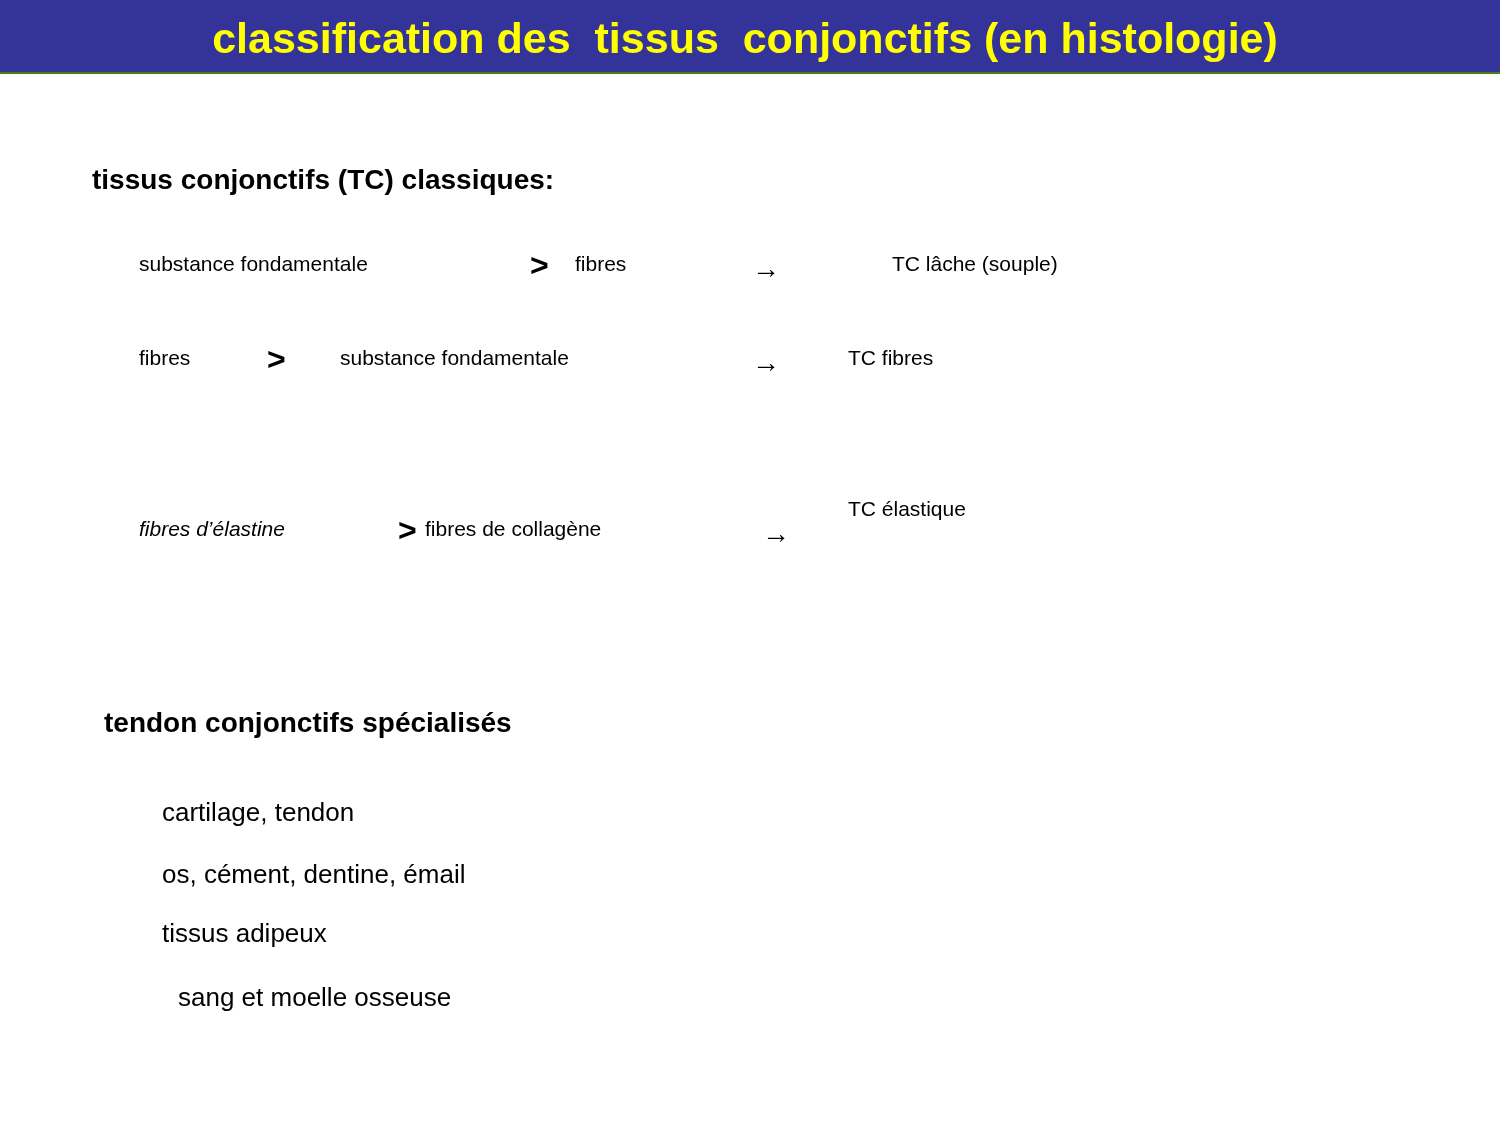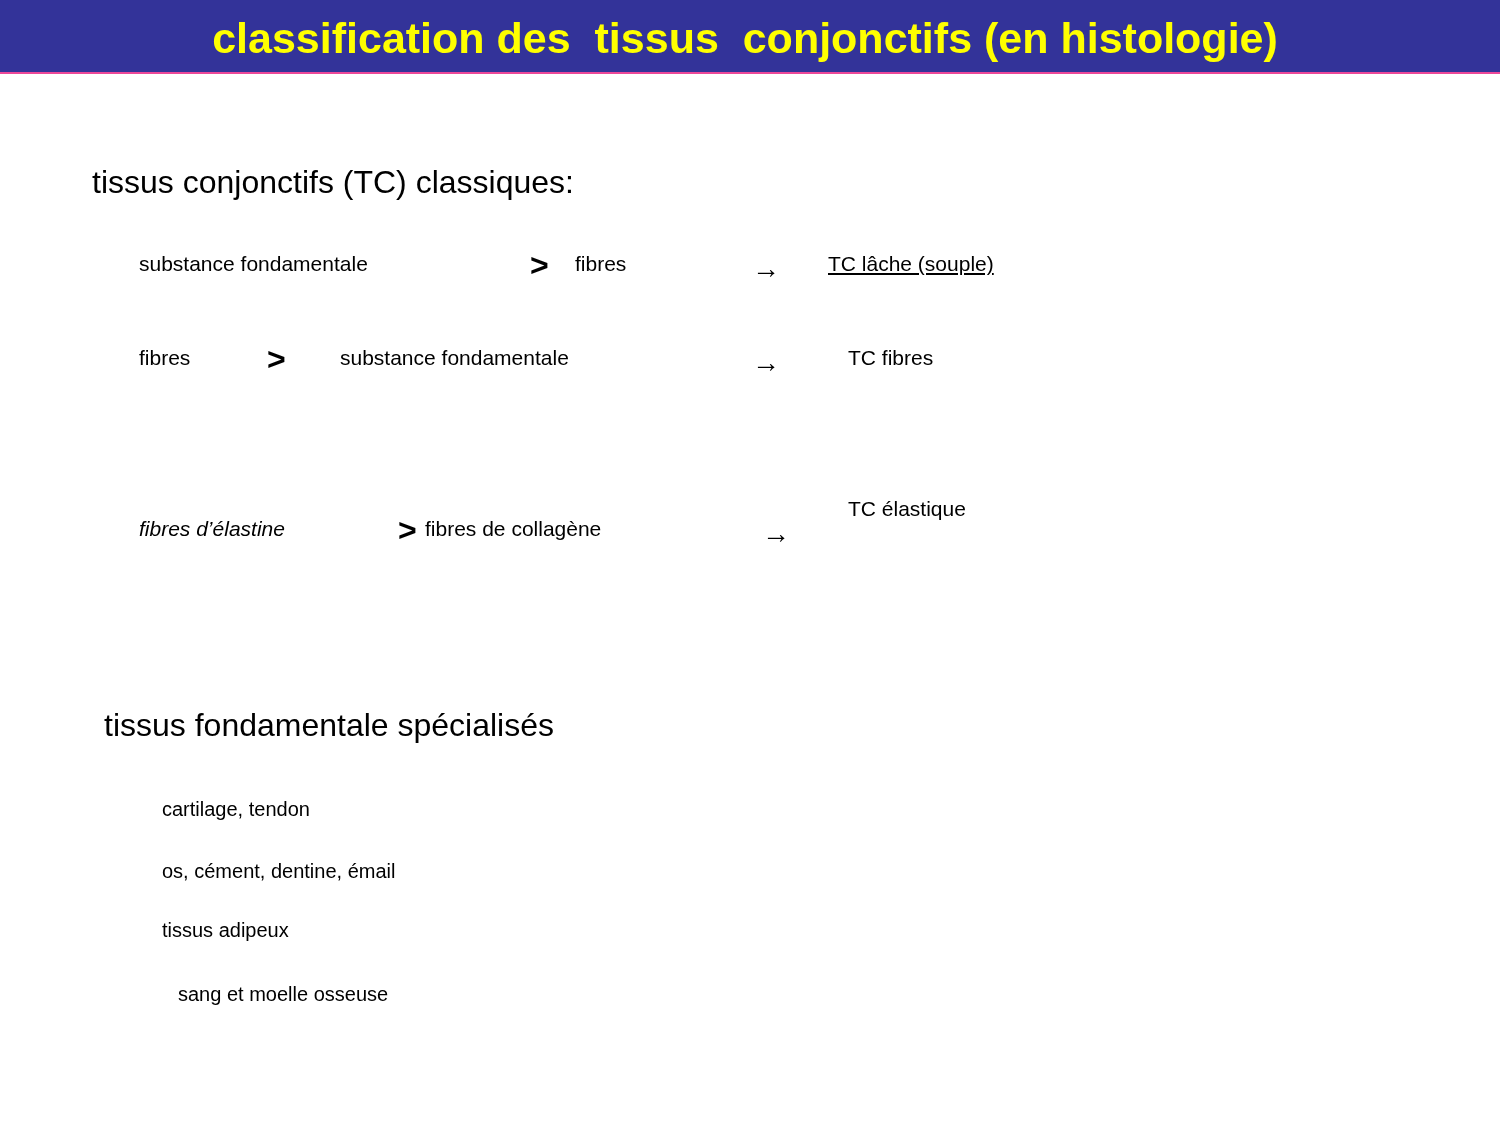--- a/index.html
+++ b/index.html
@@ -1,53 +1,53 @@
 <!DOCTYPE html>
 <html><head>
 <meta charset="utf-8">
 <style>
   html, body { margin:0; padding:0; }
   body { width:1500px; height:1125px; background:#ffffff; position:relative; overflow:hidden;
          font-family:"Liberation Sans", sans-serif; color:#000; }
   .title-bar { position:absolute; left:0; top:0; width:1500px; height:74px; background:#333399;
-               border-bottom:2px solid #ec4899; box-sizing:border-box; }
+               border-bottom:2px solid #4d7c0f; box-sizing:border-box; }
   .title { position:absolute; left:0; width:1490px; top:13px; text-align:center; color:#ffff00;
            font-weight:bold; font-size:43px; line-height:50px; white-space:pre; }
   .t { position:absolute; white-space:pre; line-height:1; }
-  .h1 { font-size:32px; }
+  .h1 { font-size:28px;font-weight:bold; }
   .row { font-size:21px; }
   .gt { font-size:32px; font-weight:bold; }
   .arrow { font-size:28px; }
-  .li { font-size:20px; }
+  .li { font-size:26px; }
 </style>
 </head>
 <body>
 
 <div class="title-bar">
   <div class="title">classification des  tissus  conjonctifs (en histologie)</div>
 </div>
 
 <div class="t h1" style="left:92px;top:166px;">tissus conjonctifs (TC) classiques:</div>
 
 <div class="t row" style="left:139px;top:253px;">substance fondamentale</div>
 <div class="t gt" style="left:530px;top:249px;">&gt;</div>
 <div class="t row" style="left:575px;top:253px;">fibres</div>
 <div class="t arrow" style="left:752px;top:255px;">→</div>
-<div class="t row" style="left:828px;top:253px;text-decoration:underline;">TC lâche (souple)</div>
+<div class="t row" style="left:892px;top:253px;">TC lâche (souple)</div>
 
 <div class="t row" style="left:139px;top:347px;">fibres</div>
 <div class="t gt" style="left:267px;top:343px;">&gt;</div>
 <div class="t row" style="left:340px;top:347px;">substance fondamentale</div>
 <div class="t arrow" style="left:752px;top:349px;">→</div>
 <div class="t row" style="left:848px;top:347px;">TC fibres</div>
 
 <div class="t row" style="left:139px;top:518px;font-style:italic;">fibres d’élastine</div>
 <div class="t gt" style="left:398px;top:514px;">&gt;</div>
 <div class="t row" style="left:425px;top:518px;">fibres de collagène</div>
 <div class="t arrow" style="left:762px;top:520px;">→</div>
 <div class="t row" style="left:848px;top:498px;">TC élastique</div>
 
-<div class="t h1" style="left:104px;top:709px;">tissus fondamentale spécialisés</div>
+<div class="t h1" style="left:104px;top:709px;">tendon conjonctifs spécialisés</div>
 
 <div class="t li" style="left:162px;top:799px;">cartilage, tendon</div>
 <div class="t li" style="left:162px;top:861px;">os, cément, dentine, émail</div>
 <div class="t li" style="left:162px;top:920px;text-align:center;">tissus adipeux</div>
 <div class="t li" style="left:178px;top:984px;">sang et moelle osseuse</div>
 
 </body></html>

